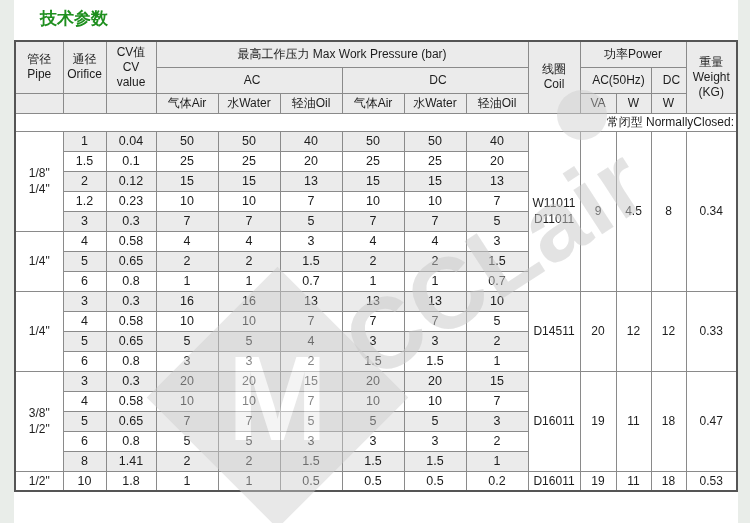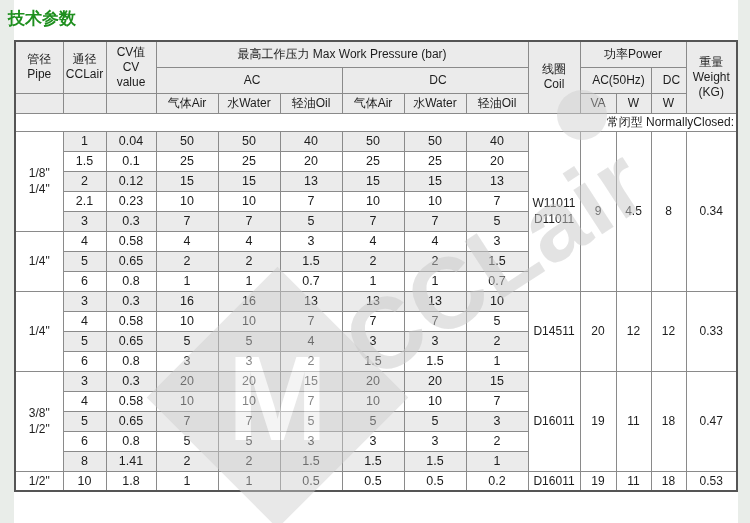--- a/index.html
+++ b/index.html
@@ -1,19 +1,19 @@
 <!DOCTYPE html>
 <html><head>
 <meta charset="utf-8">
 <style>
   * { margin:0; padding:0; box-sizing:border-box; }
   body { font-family:"Liberation Sans", sans-serif; }
   .page { position:relative; width:750px; height:523px; background:#e9ede9; overflow:hidden; }
   .panel { position:absolute; left:14px; top:0; width:724px; height:523px; background:#ffffff; }
-  .title { position:absolute; left:8px; top:7px; font-size:17px; font-weight:bold; color:#1e8f1e; z-index:2; }
+  .title { position:absolute; left:40px; top:7px; font-size:17px; font-weight:bold; color:#1e8f1e; z-index:2; }
   table.spec { position:absolute; left:14px; top:40px; width:722px; border-collapse:collapse;
     table-layout:fixed; background:#fff; border:2px solid #555; z-index:1; }
   .spec th, .spec td { border:1px solid #8a8a8a; text-align:center; vertical-align:middle;
     padding:0 2px; color:#1d1d1d; font-weight:normal; }
   .spec thead th { background:#ebebeb; font-size:12px; line-height:1.25; white-space:pre-line; }
   tr.h1 th { height:26px; }
   tr.h2 th { height:26px;padding-left:8px; }
   tr.h3 th { height:20px; }
   tr.nc td { background:#fff; text-align:right; padding-left:18px; height:17px; font-size:12px; }
   tbody tr.dr { height:20px; }
@@ -54,21 +54,21 @@
         <col style="width:36px">
         <col style="width:35px">
       <col style="width:35px">
         <col style="width:51px">
     </colgroup>
     <thead>
       <tr class="h1">
         <th rowspan="2">管径
 Pipe</th>
         <th rowspan="2">通径
-CCLair</th>
+Orifice</th>
         <th rowspan="2">CV值
 CV value</th>
         <th colspan="6">最高工作压力 Max Work Pressure (bar)</th>
         <th rowspan="3">线圈
 Coil</th>
         <th colspan="3">功率Power</th>
         <th rowspan="3">重量
 Weight
 (KG)</th>
       </tr>
@@ -129,21 +129,21 @@
           <td class="lt">2</td>
           <td class="lt">0.12</td>
           <td class="lt">15</td>
           <td class="lt">15</td>
           <td class="lt">13</td>
           <td class="lt">15</td>
           <td class="lt">15</td>
           <td class="lt">13</td>
         </tr>
         <tr class="dr w">
-          <td class="lt">2.1</td>
+          <td class="lt">1.2</td>
           <td class="lt">0.23</td>
           <td class="lt">10</td>
           <td class="lt">10</td>
           <td class="lt">7</td>
           <td class="lt">10</td>
           <td class="lt">10</td>
           <td class="lt">7</td>
         </tr>
         <tr class="dr g">
           <td class="lt">3</td>

